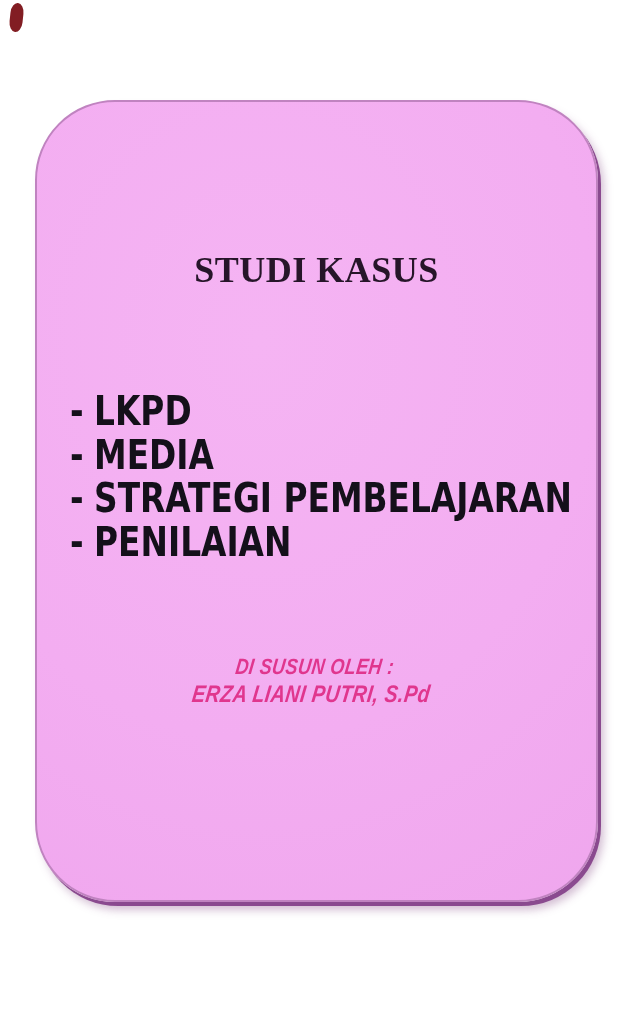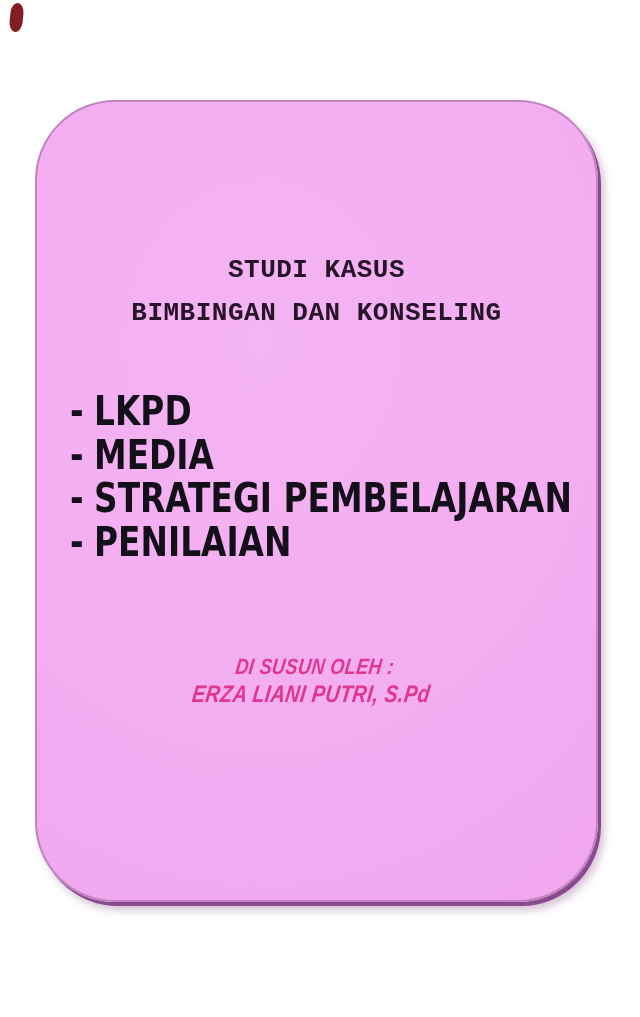--- a/index.html
+++ b/index.html
@@ -36,24 +36,24 @@
     border: 2px solid #c083c0;
     border-radius: 80px;
     box-shadow: 3px 4px 0 0 #8a4a8f, 6px 8px 9px rgba(130, 70, 130, 0.35);
   }
   .title-block {
     position: absolute;
     top: 147px;
     left: 0;
     right: 0;
     text-align: center;
-    font-family: Liberation Mono, monospace;
+    font-family: Liberation Serif, serif;
     font-weight: bold;
     color: #261529;
-    font-size: 26px;
+    font-size: 36px;
     line-height: 43px;
     letter-spacing: 0.5px;
   }
   .topics-list {
     position: absolute;
     top: 288px;
     left: 33px;
     font-family: "DejaVu Sans", "Liberation Sans", sans-serif;
     font-weight: bold;
     color: #14101a;
@@ -92,21 +92,20 @@
 </style>
 </head>
 <body>
 
 <div class="corner-smudge"></div>
 
 <div class="cover-card">
 
   <div class="title-block">
     <div>STUDI KASUS</div>
-    <div>BIMBINGAN DAN KONSELING</div>
   </div>
 
   <div class="topics-list">
     <div class="list-item">
       <span class="dash">-</span><span>LKPD</span>
     </div>
     <div class="list-item">
       <span class="dash">-</span><span>MEDIA</span>
     </div>
     <div class="list-item">

